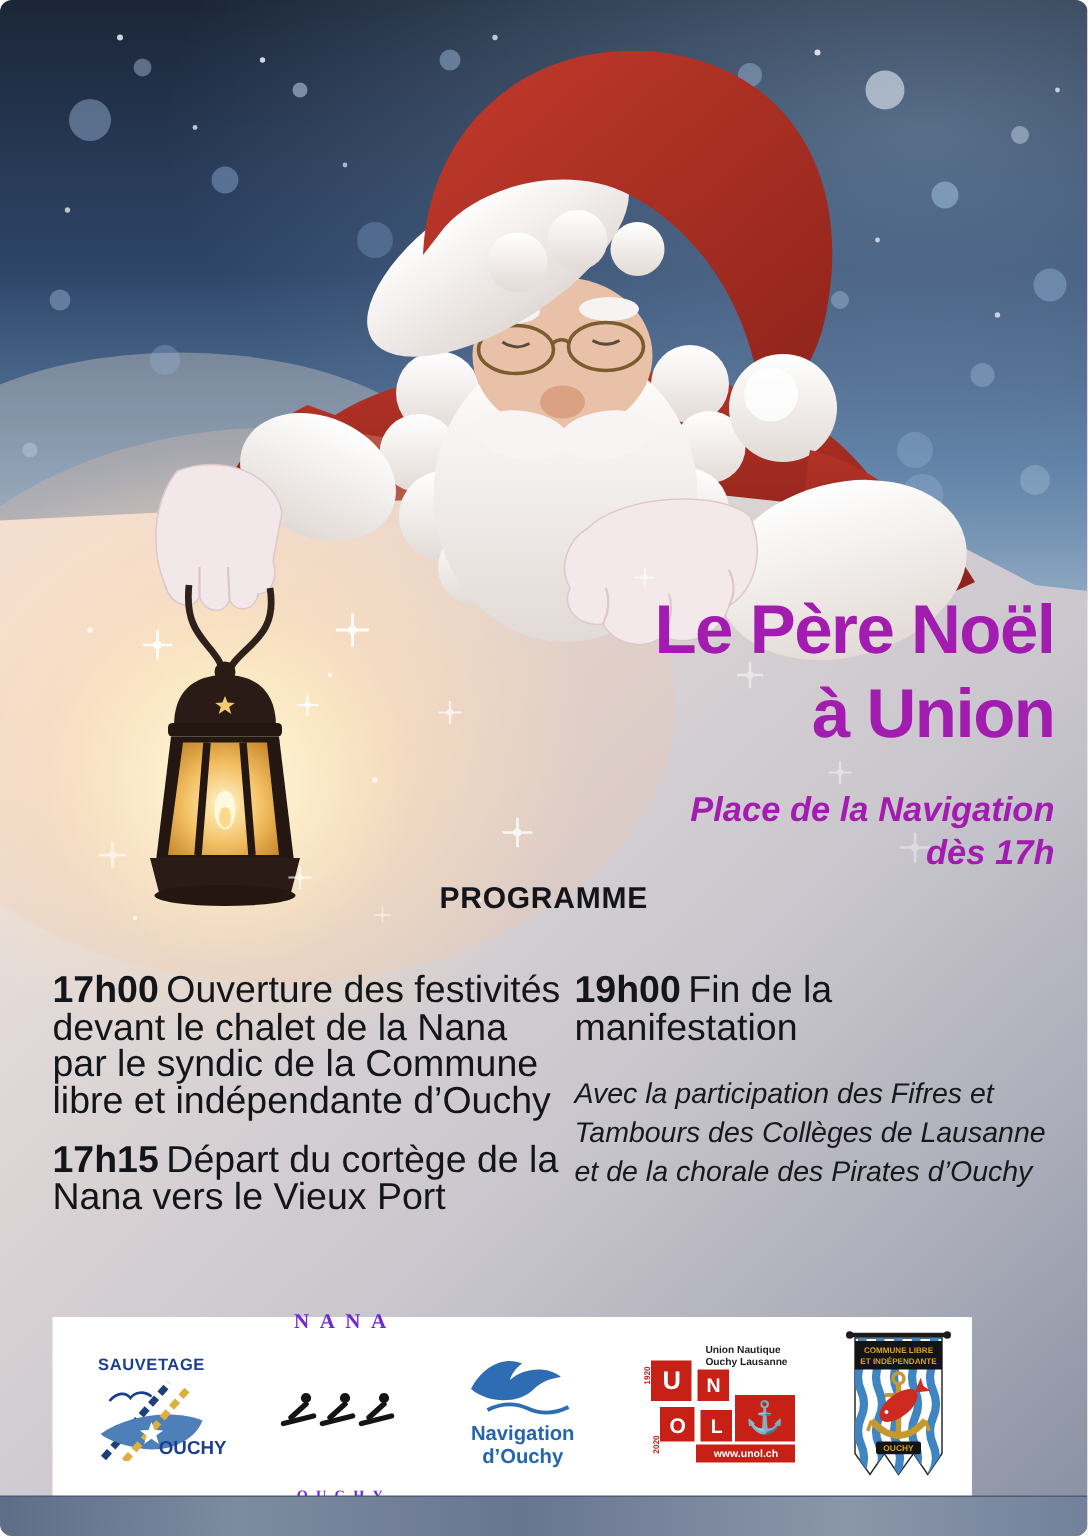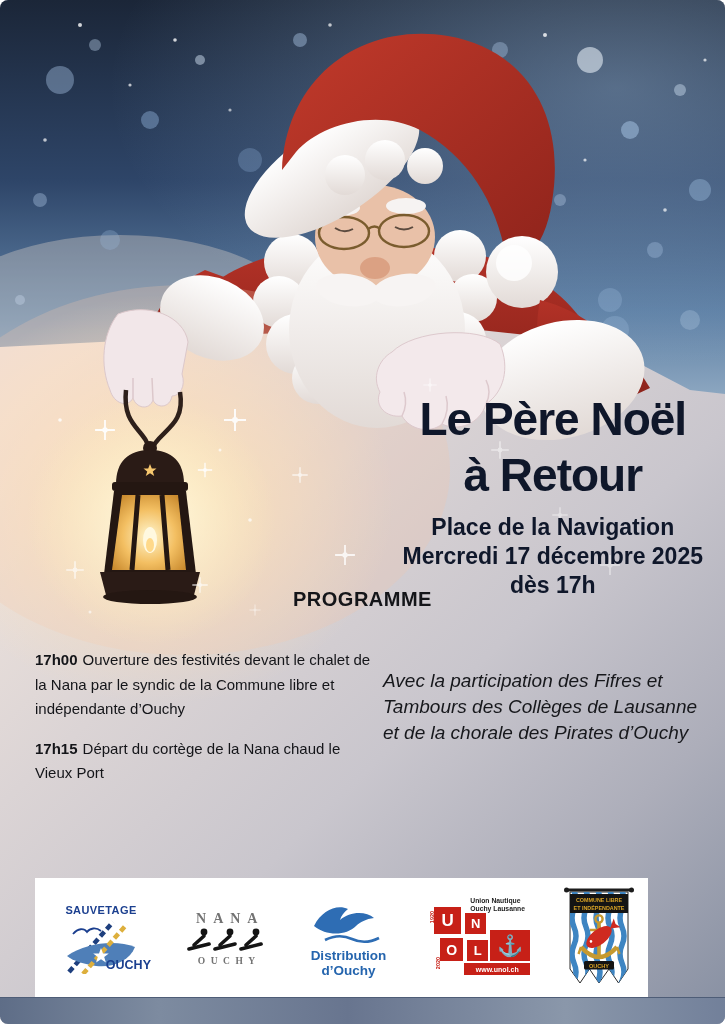--- a/index.html
+++ b/index.html
@@ -6,46 +6,46 @@
   .poster {
     position:relative; width:725px; height:1024px; overflow:hidden;
     font-family:"Liberation Sans", sans-serif;
     border-radius:8px;
     box-shadow: inset 0 0 0 2px rgba(235,238,242,.9);
     background:#cfccd1;
   }
   .scene { position:absolute; top:0; left:0; display:block; }
 
   
-  .title-block { position:absolute; top:391px; right:22px; text-align:center; color:#0f172a; }
+  .title-block { position:absolute; top:391px; right:22px; text-align:right; color:#a21caf; }
   .title-line { font-size:46px; line-height:56px; font-weight:700; letter-spacing:-1px; }
-  .subtitle-block { margin-top:10px; }
+  .subtitle-block { margin-top:22px;font-style:italic; }
   .subtitle-line { font-size:23px; line-height:29px; font-weight:700; }
 
   
   .programme-heading { position:absolute; top:588px; left:0; width:100%; text-align:center;
     font-size:20px; font-weight:700; letter-spacing:.5px; color:#141519; }
   .schedule { position:absolute; top:648px; left:35px; width:672px; display:flex; color:#141519; }
   .col-left { width:348px; padding-right:8px; box-sizing:border-box; }
   .col-right { flex:1; }
-  .item { margin:0 0 15px 0; font-size:15px; line-height:24.5px; }
+  .item { margin:0 0 15px 0; font-size:25px; line-height:24.5px; }
   .time { font-weight:700; margin-right:5px; }
   .time:empty { margin:0; }
   .note { font-style:italic; font-size:19px; line-height:26px; margin-top:20px; color:#17181c; }
 
   
   .logo-band { position:absolute; left:35px; top:878px; width:613px; height:120px; background:#ffffff;
     display:flex; align-items:center; justify-content:space-between; padding:0 14px 0 14px; box-sizing:border-box; }
   .logo { display:flex; flex-direction:column; align-items:center; }
 
   .sauvetage { width:104px; color:#1b3f8f; }
   .sauvetage .stop { font-size:11px; font-weight:700; letter-spacing:.4px; }
   .sauvetage .sbottom { font-size:12.5px; font-weight:700; align-self:flex-end; margin:-16px 2px 0 0; }
 
-  .nana { width:92px; color:#737373; font-family:"Liberation Serif", serif; }
+  .nana { width:92px; color:#6d28d9; font-family:"Liberation Serif", serif;gap:37px; }
   .nana .ntop { font-size:14px; font-weight:700; letter-spacing:7px; margin-left:7px; }
   .nana .nbottom { font-size:9.5px; font-weight:700; letter-spacing:5.5px; margin:3px 0 0 5px; }
 
   .bourgeoisie { width:96px; color:#2565ae; }
   .bourgeoisie .bname { font-size:13.5px; font-weight:700; text-align:center; line-height:15px; margin-top:1px; }
 
   .unol { width:112px; height:88px; position:relative; }
   .unol-org { position:absolute; top:3px; left:46px; width:66px; font-size:6.8px; line-height:7.6px; font-weight:700; color:#1d1d1d; }
   .ub { position:absolute; background:#c72017; color:#fff; font-weight:700;
         display:flex; align-items:center; justify-content:center; }
@@ -292,36 +292,36 @@
       <circle cx="60" cy="420" r="1.8" stroke="none" opacity="0.8"></circle>
       <circle cx="220" cy="450" r="1.5" stroke="none" opacity="0.7"></circle>
       <circle cx="250" cy="520" r="1.8" stroke="none" opacity="0.7"></circle>
       <circle cx="90" cy="612" r="1.5" stroke="none" opacity="0.6"></circle>
       <circle cx="320" cy="600" r="1.5" stroke="none" opacity="0.5"></circle>
     </g>
   </svg>
 
   <div class="title-block">
     <div class="title-line">Le Père Noël</div>
-    <div class="title-line">à Retour</div>
+    <div class="title-line">à Union</div>
     <div class="subtitle-block">
       <div class="subtitle-line">Place de la Navigation</div>
-      <div class="subtitle-line">Mercredi 17 décembre 2025</div>
       <div class="subtitle-line">dès 17h</div>
     </div>
   </div>
 
   <div class="programme-heading">PROGRAMME</div>
 
   <div class="schedule">
     <div class="col-left">
       <p class="item"><b class="time">17h00</b><span>Ouverture des festivités devant le chalet de la Nana par le syndic de la Commune libre et indépendante d’Ouchy</span></p>
-      <p class="item"><b class="time">17h15</b><span>Départ du cortège de la Nana chaud le Vieux Port</span></p>
+      <p class="item"><b class="time">17h15</b><span>Départ du cortège de la Nana vers le Vieux Port</span></p>
     </div>
     <div class="col-right">
+      <p class="item"><b class="time">19h00</b><span>Fin de la manifestation</span></p>
       <p class="note">Avec la participation des Fifres et Tambours des Collèges de Lausanne et de la chorale des Pirates d’Ouchy</p>
     </div>
   </div>
 
   <div class="logo-band">
 
     <div class="logo sauvetage">
       <div class="stop">SAUVETAGE</div>
       <svg width="96" height="58" viewBox="0 0 96 58">
         <path d="M20,18 C25,12 31,12 34,16 C37,12 43,11 48,15" stroke="#1b3f8f" stroke-width="1.8" fill="none"></path>
@@ -356,21 +356,21 @@
       </svg>
       <div class="nbottom">OUCHY</div>
     </div>
 
     <div class="logo bourgeoisie">
       <svg width="84" height="48" viewBox="0 0 84 48">
         <path d="M7,27 C15,11 30,5 41,10 C37,13 34,17 33,21 C43,12 59,12 67,19 C59,20 53,23 49,27 C39,37 19,37 7,27 Z" fill="#2e6db4"></path>
         <path d="M18,41 Q32,34 45,40 T72,39" stroke="#2e6db4" stroke-width="2.6" fill="none"></path>
       </svg>
       <div class="bname">
-        <div>Distribution</div>
+        <div>Navigation</div>
         <div>d’Ouchy</div>
       </div>
     </div>
 
     <div class="logo unol">
       <div class="unol-org">Union Nautique Ouchy Lausanne</div>
       <span class="unol-year y1">1920</span>
       <div class="ub u">U</div>
       <div class="ub n">N</div>
       <div class="ub o">O</div>

